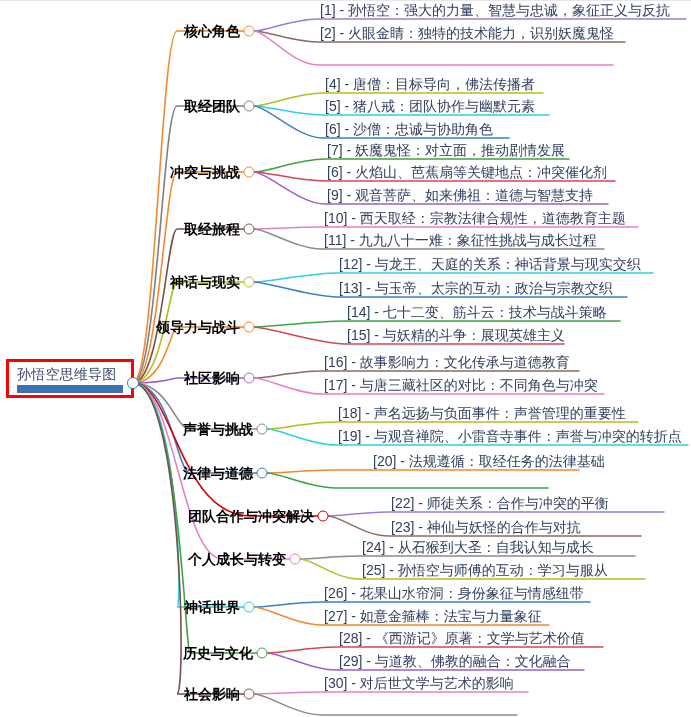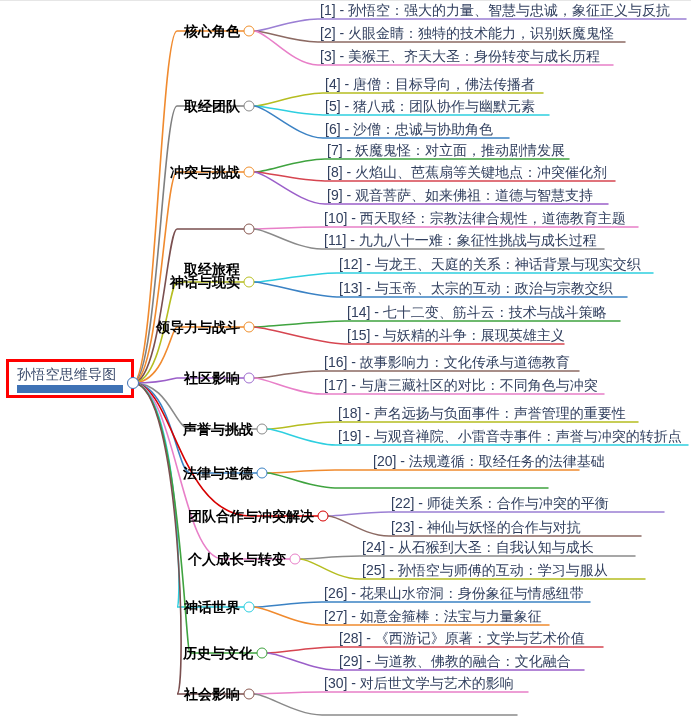--- a/index.html
+++ b/index.html
@@ -147,32 +147,31 @@
       <path d="M 267 653 C 280 653, 311 670, 337 670 L 584 670" stroke="#9b5fc9" stroke-width="1.5" fill="none" stroke-linecap="round"></path>
       <path d="M 133 383 C 181 383, 187 694, 177 694 L 249 694" stroke="#7a4f4f" stroke-width="1.6" fill="none" stroke-linecap="round"></path>
       <path d="M 254 694 C 267 694, 296 692, 322 692 L 528 692" stroke="#e87fc8" stroke-width="1.5" fill="none" stroke-linecap="round"></path>
       <path d="M 254 694 C 267 694, 296 715, 322 715 L 517 715" stroke="#8a8a8a" stroke-width="1.5" fill="none" stroke-linecap="round"></path>
     </svg>
   <div class="layer-text" id="nodes-layer">
       <div class="branch-node" style="left: 242px; top: 31px;"><span>核心角色</span></div>
       <div class="branch-dot" style="left: 249px; top: 31px; width: 11px; height: 11px; border: 1.6px solid rgb(240, 145, 47);"></div>
       <div class="leaf-node" style="left: 318px; top: 10px;"><span>[1] - 孙悟空：强大的力量、智慧与忠诚，象征正义与反抗</span></div>
       <div class="leaf-node" style="left: 318px; top: 33px;"><span>[2] - 火眼金睛：独特的技术能力，识别妖魔鬼怪</span></div>
-      <div class="leaf-node" style="left: 318px; top: 56px;"><span>[3] - 美猴王、齐天大圣：身份转变与成长历程</span></div>
       <div class="branch-node" style="left: 242px; top: 106px;"><span>取经团队</span></div>
       <div class="branch-dot" style="left: 249px; top: 106px; width: 11px; height: 11px; border: 1.6px solid rgb(138, 138, 138);"></div>
       <div class="leaf-node" style="left: 323px; top: 84px;"><span>[4] - 唐僧：目标导向，佛法传播者</span></div>
       <div class="leaf-node" style="left: 323px; top: 106px;"><span>[5] - 猪八戒：团队协作与幽默元素</span></div>
       <div class="leaf-node" style="left: 323px; top: 129px;"><span>[6] - 沙僧：忠诚与协助角色</span></div>
       <div class="branch-node" style="left: 242px; top: 172px;"><span>冲突与挑战</span></div>
       <div class="branch-dot" style="left: 249px; top: 172px; width: 11px; height: 11px; border: 1.6px solid rgb(240, 145, 47);"></div>
       <div class="leaf-node" style="left: 325px; top: 150px;"><span>[7] - 妖魔鬼怪：对立面，推动剧情发展</span></div>
-      <div class="leaf-node" style="left: 325px; top: 172px;"><span>[8] - 火焰山、芭蕉扇等关键地点：冲突催化剂</span></div>
+      <div class="leaf-node" style="left: 325px; top: 172px;"><span>[6] - 火焰山、芭蕉扇等关键地点：冲突催化剂</span></div>
       <div class="leaf-node" style="left: 325px; top: 195px;"><span>[9] - 观音菩萨、如来佛祖：道德与智慧支持</span></div>
-      <div class="branch-node" style="left: 242px; top: 229px; margin-top: 40px;"><span>取经旅程</span></div>
+      <div class="branch-node" style="left: 242px; top: 229px;"><span>取经旅程</span></div>
       <div class="branch-dot" style="left: 249px; top: 229px; width: 11px; height: 11px; border: 1.6px solid rgb(138, 90, 82);"></div>
       <div class="leaf-node" style="left: 322px; top: 218px;"><span>[10] - 西天取经：宗教法律合规性，道德教育主题</span></div>
       <div class="leaf-node" style="left: 322px; top: 240px;"><span>[11] - 九九八十一难：象征性挑战与成长过程</span></div>
       <div class="branch-node" style="left: 242px; top: 282px; text-align: right;"><span>神话与现实</span></div>
       <div class="branch-dot" style="left: 249px; top: 282px; width: 11px; height: 11px; border: 1.6px solid rgb(185, 192, 36);"></div>
       <div class="leaf-node" style="left: 337px; top: 264px;"><span>[12] - 与龙王、天庭的关系：神话背景与现实交织</span></div>
       <div class="leaf-node" style="left: 337px; top: 288px;"><span>[13] - 与玉帝、太宗的互动：政治与宗教交织</span></div>
       <div class="branch-node" style="left: 242px; top: 327px;"><span>领导力与战斗</span></div>
       <div class="branch-dot" style="left: 249px; top: 327px; width: 11px; height: 11px; border: 1.6px solid rgb(240, 145, 47);"></div>
       <div class="leaf-node" style="left: 345px; top: 312px;"><span>[14] - 七十二变、筋斗云：技术与战斗策略</span></div>

